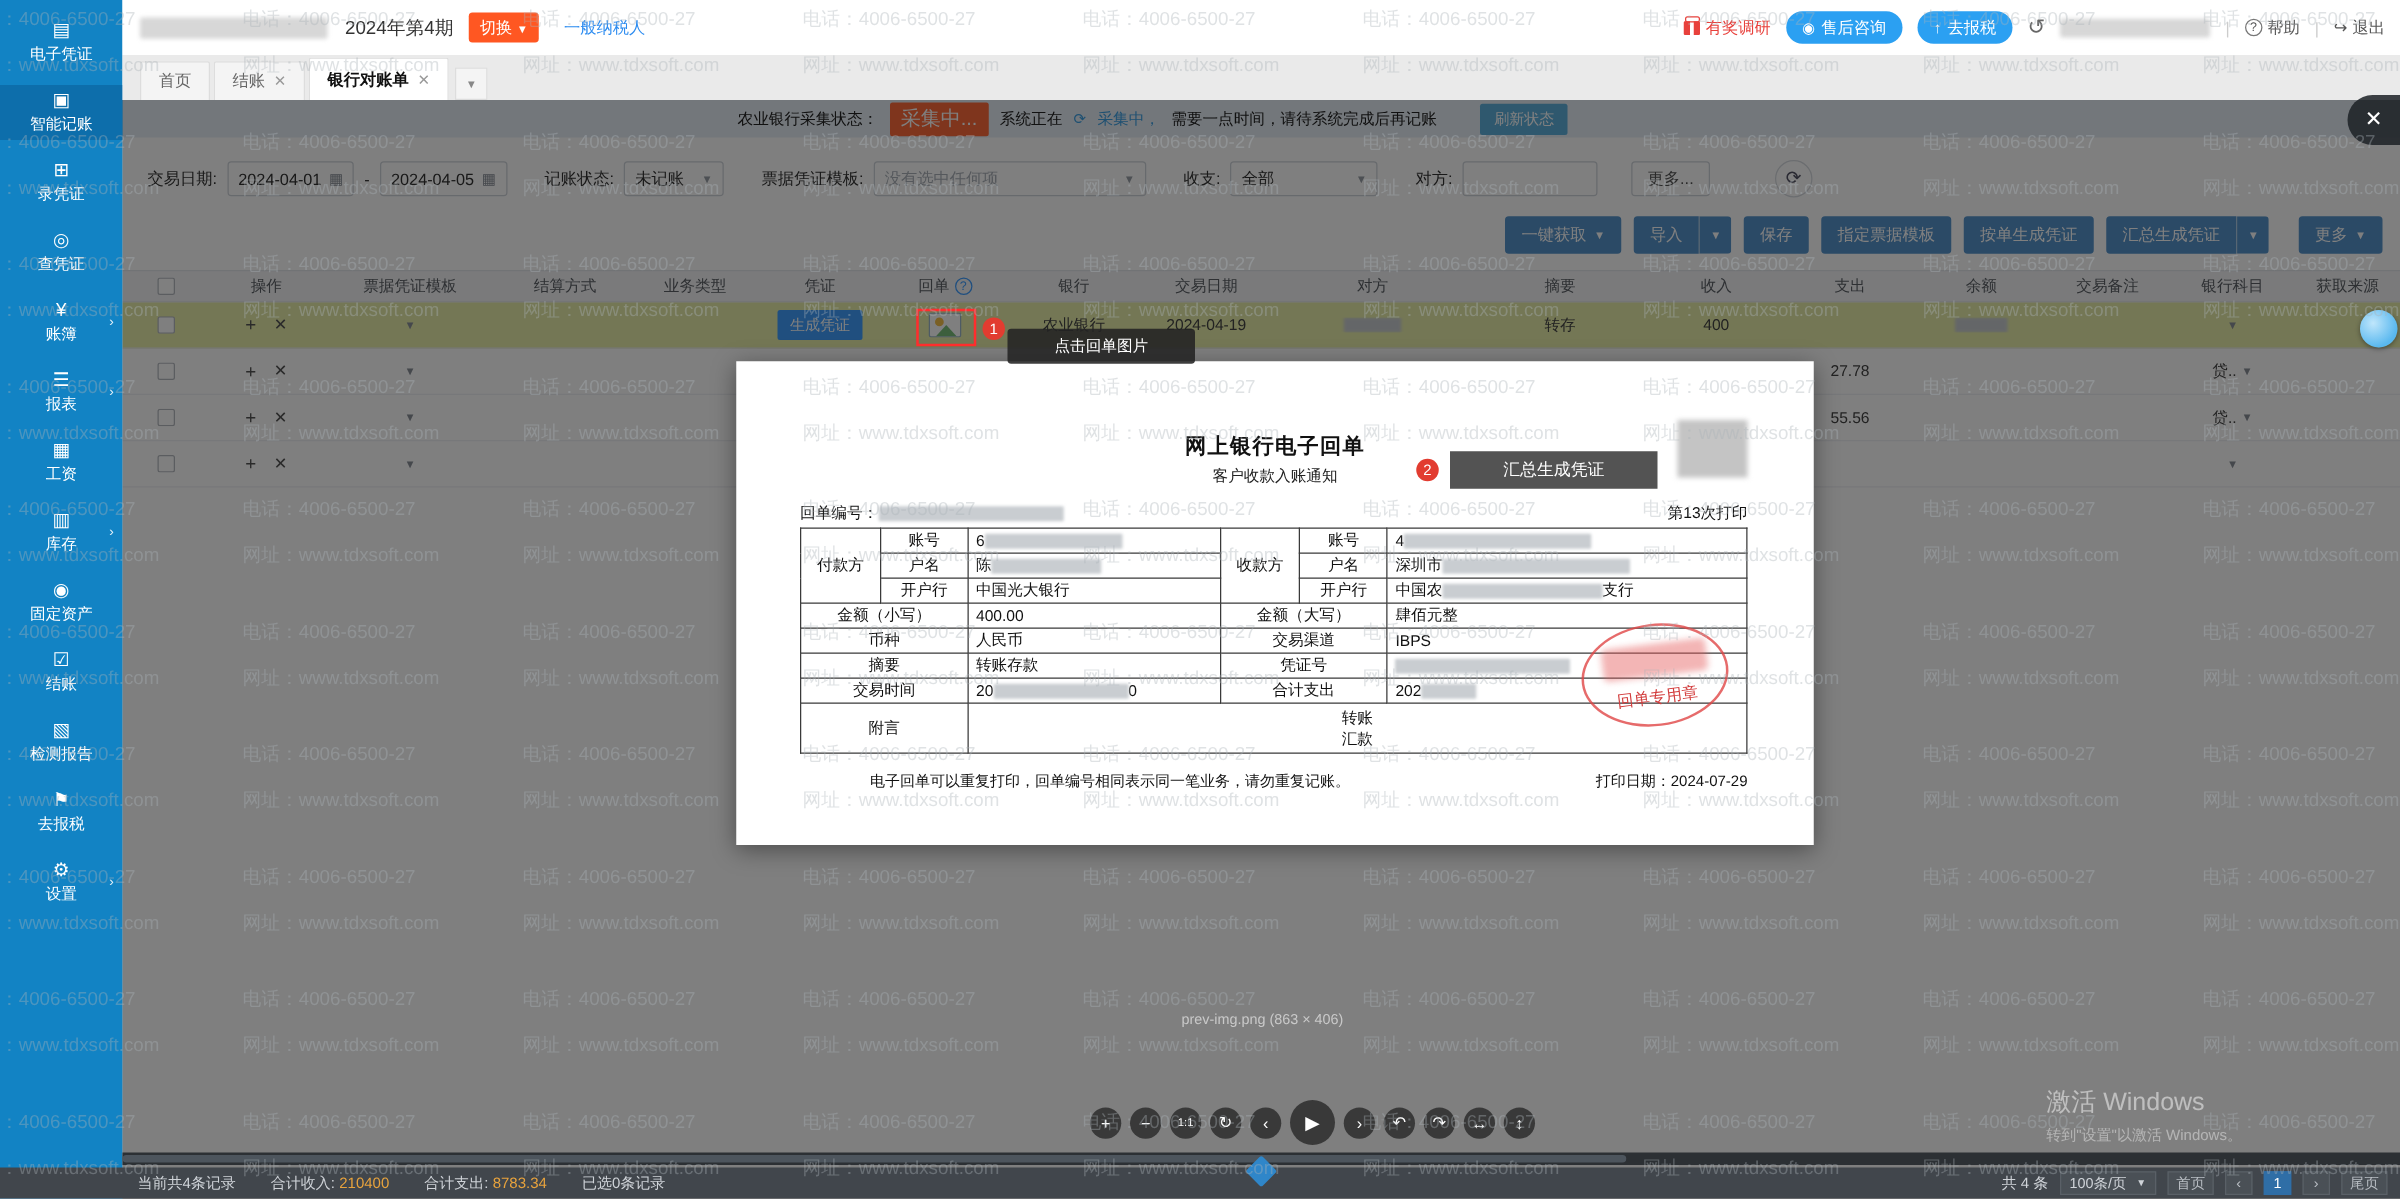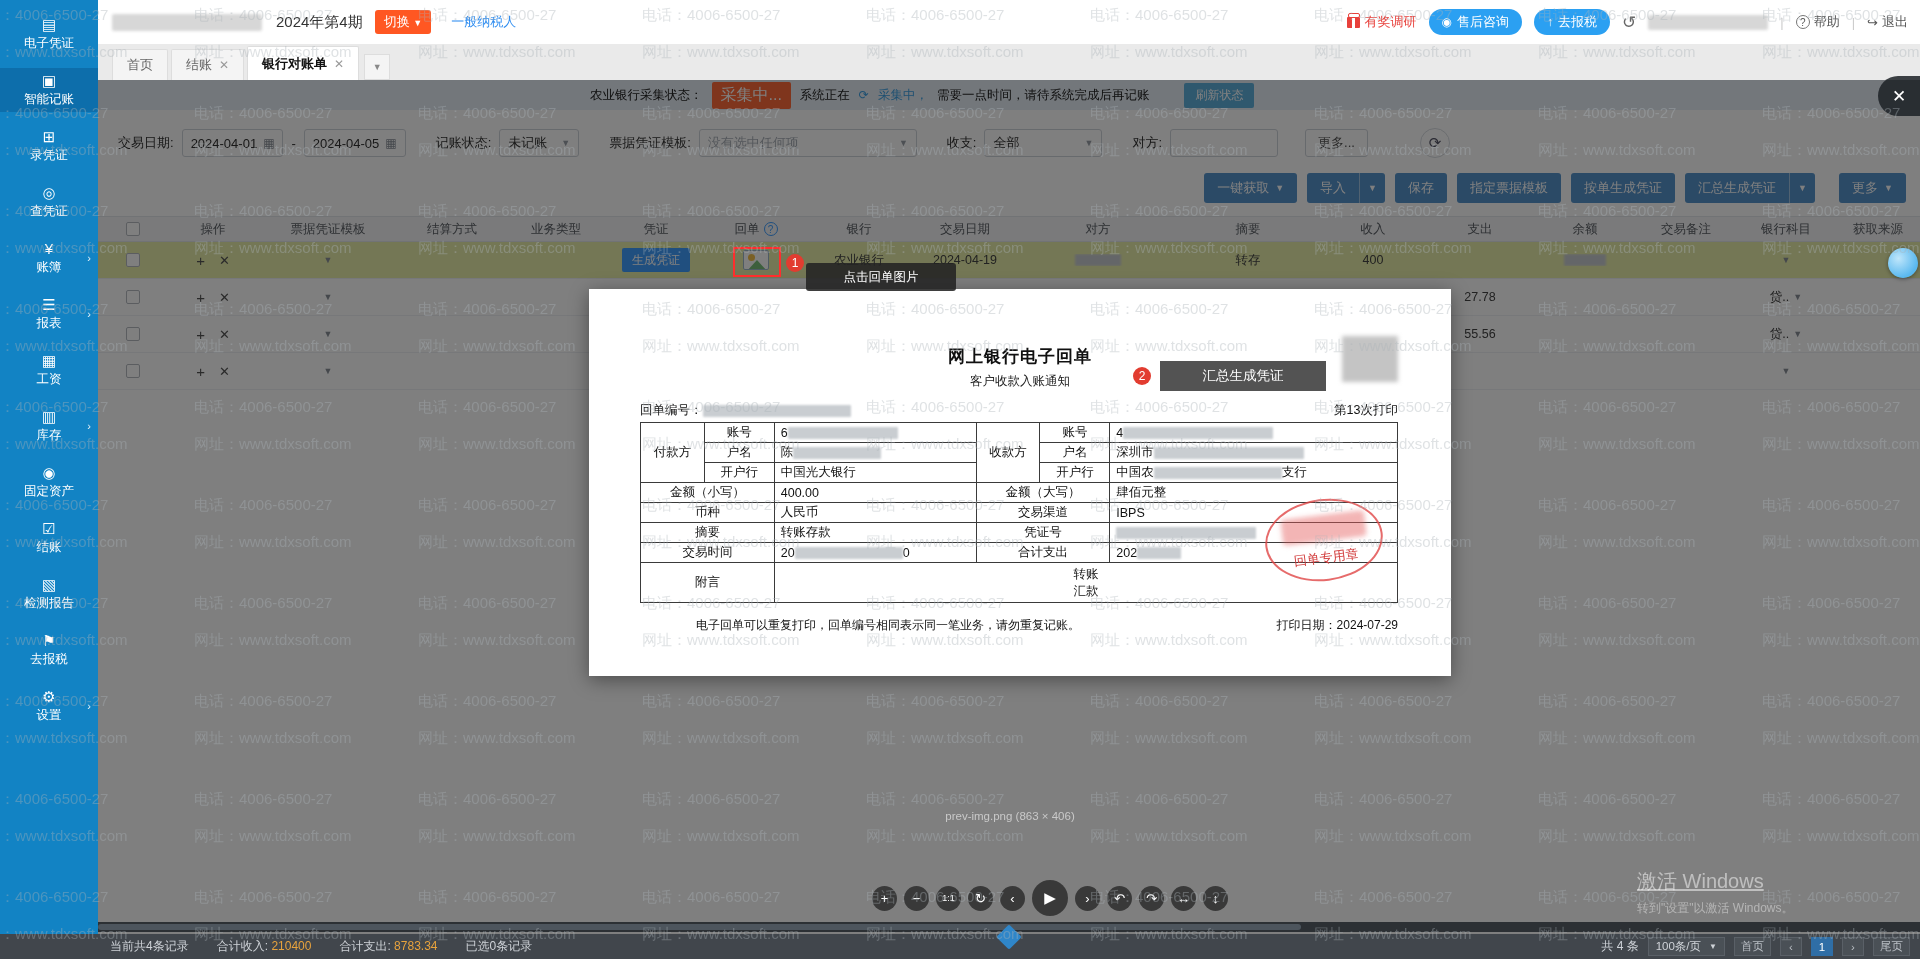--- a/index.html
+++ b/index.html
@@ -119,21 +119,21 @@
   .img-toolbar{position:absolute;left:872px;top:880px;display:flex;align-items:center;gap:7px;z-index:12;}
   .tb{width:25px;height:25px;border-radius:50%;background:rgba(15,15,15,.62);color:#fff;font-size:13px;display:flex;align-items:center;justify-content:center;cursor:pointer;}
   .tb.big{width:36px;height:36px;font-size:15px;}
   .tb.small-label{font-size:9px;}
 
   
   .close-panel{position:absolute;right:0;top:76px;width:42px;height:40px;border-radius:20px 0 0 20px;background:rgba(28,33,38,.85);color:#fff;font-size:17px;display:flex;align-items:center;justify-content:center;z-index:12;cursor:pointer;}
   .mascot{position:absolute;right:2px;top:248px;width:30px;height:30px;border-radius:50%;background:radial-gradient(circle at 35% 35%,#bfe6fb,#59b8ef 70%);z-index:12;box-shadow:0 1px 4px rgba(0,0,0,.4);cursor:pointer;}
   .kite{position:absolute;left:1000px;top:928px;width:18px;height:18px;background:#2f86c9;transform:rotate(45deg);z-index:9;border-radius:2px;}
   .win-act{position:absolute;left:1637px;top:868px;z-index:12;color:rgba(255,255,255,.5);}
-  .win-act .w1{font-size:20px;text-decoration:underline;}
+  .win-act .w1{font-size:20px;}
   .win-act .w2{font-size:12px;margin-top:5px;color:rgba(255,255,255,.42);}
 
   
   .hscroll{position:absolute;left:98px;top:922px;width:1822px;height:10px;background:#2c3034;z-index:8;}
   .hthumb{position:absolute;left:0;top:2px;width:66%;height:6px;background:#4d555d;border-radius:3px;}
   .statusbar{position:absolute;left:0;top:934px;width:1920px;height:25px;background:#41464c;z-index:8;display:flex;align-items:center;font-size:12px;color:#cfd3d8;padding:0 12px;}
   .sb-left{display:flex;gap:28px;margin-left:98px;align-items:center;}
   .num-acc{color:#e8a33d;}
   .sb-right{position:absolute;right:10px;display:flex;align-items:center;gap:9px;}
   .psel{border:1px solid #5a6067;background:#4a5056;color:#cfd3d8;height:19px;padding:0 7px;display:flex;align-items:center;gap:8px;font-size:11.5px;cursor:pointer;}

